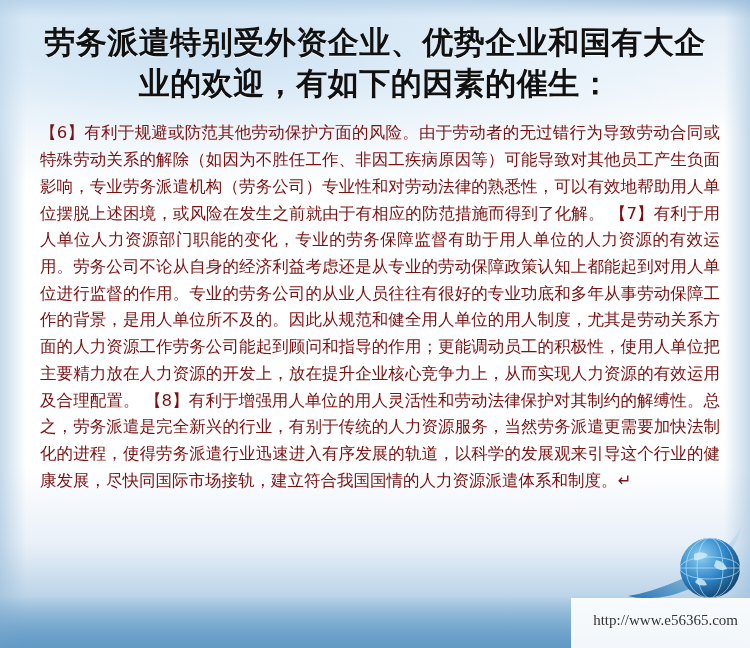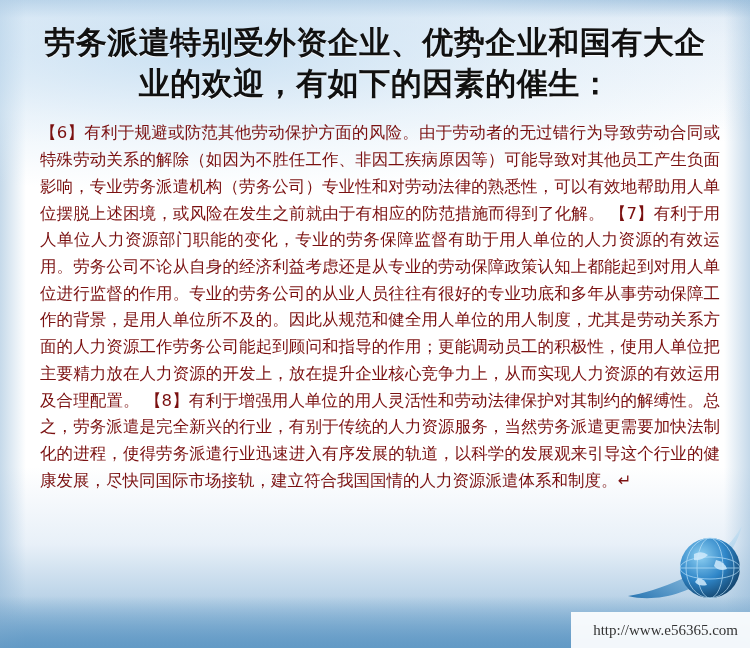--- a/index.html
+++ b/index.html
@@ -104,23 +104,22 @@
     height: 86px;
     z-index: 2;
     pointer-events: none;
   }
 
   .watermark-bar {
     position: absolute;
     right: 0;
     bottom: 0;
     height: 36px;
-    padding: 0 12px 0 22px;
+    padding: 14px 12px 0 22px;
     display: flex;
-    align-items: center;
     background: rgba(255,255,255,0.92);
     z-index: 5;
   }
   .watermark-bar .url {
     color: #333333;
     font-size: 15px;
     font-family: "Liberation Serif", serif;
   }
 
   .bottom-water {

